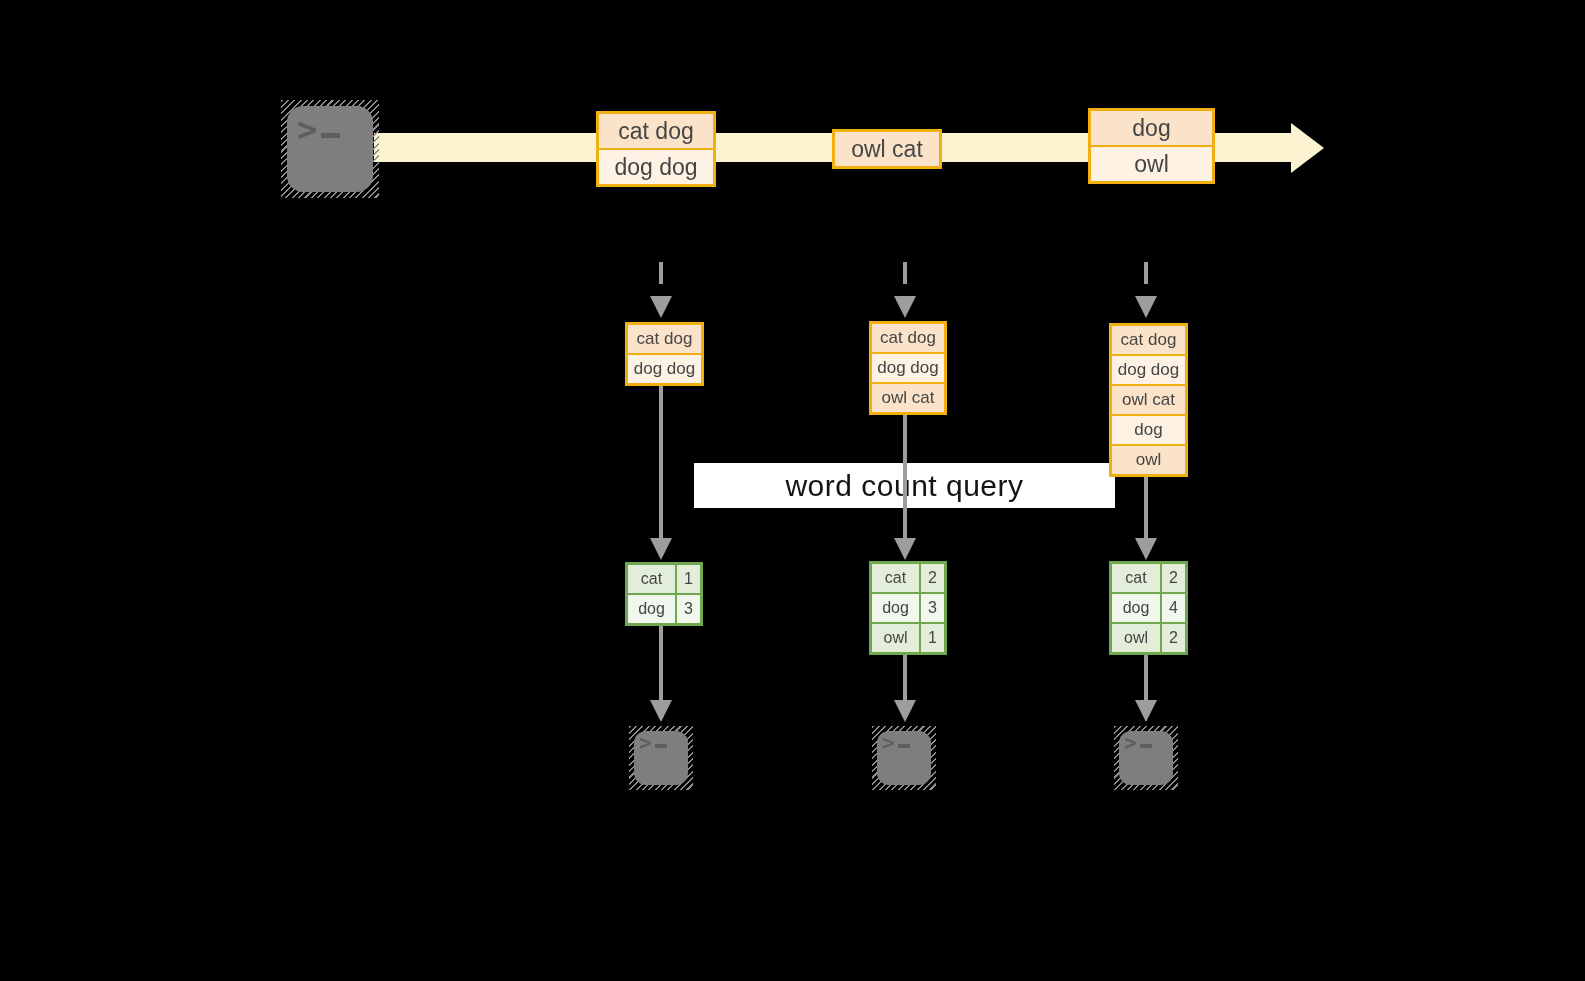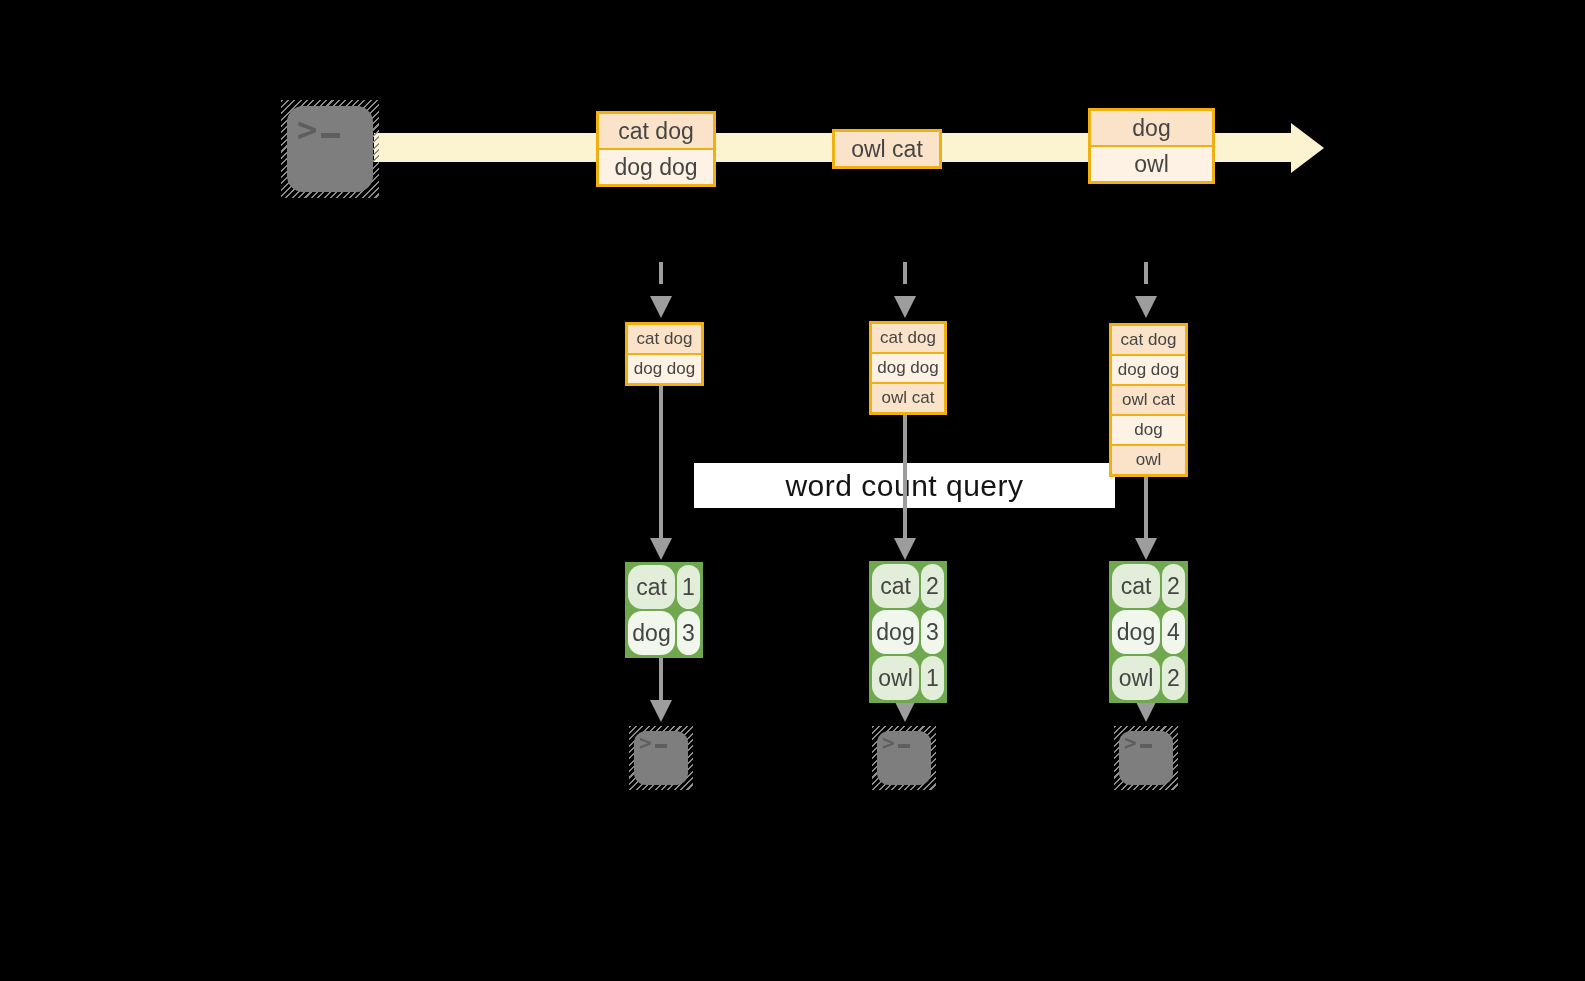--- a/index.html
+++ b/index.html
@@ -71,21 +71,21 @@
   .bot-c1{left:659px;top:626px;height:74px;}   .bhead-c1{left:650px;top:700px;}
   .bot-c2{left:903px;top:655px;height:45px;}   .bhead-c2{left:894px;top:700px;}
   .bot-c3{left:1144px;top:655px;height:45px;}  .bhead-c3{left:1135px;top:700px;}
   
   .query-band{position:absolute;left:694px;top:463px;width:421px;height:45px;background:#ffffff;z-index:5;
     display:flex;align-items:center;justify-content:center;}
   .query-band span{font-size:30px;color:#141414;letter-spacing:0.5px;}
   
   .gtable{position:absolute;border:3px solid var(--green);background:var(--green);z-index:7;
     display:grid;grid-template-columns:1fr 23px;gap:2px;}
-  .gtable .gcell{display:flex;align-items:center;justify-content:center;height:44px;font-size:23px;border-radius:14px;}
+  .gtable .gcell{display:flex;align-items:center;justify-content:center;height:28px;font-size:16px;}
   .gcell.dark{background:var(--green-dark);}
   .gcell.light{background:var(--green-light);}
   .gt1{left:625px;top:562px;width:72px;}
   .gt2{left:869px;top:561px;width:72px;}
   .gt3{left:1109px;top:561px;width:73px;}
   
   .term-src{left:281px;top:100px;}
   .term-b1{left:629px;top:726px;}
   .term-b2{left:872px;top:726px;}
   .term-b3{left:1114px;top:726px;}

